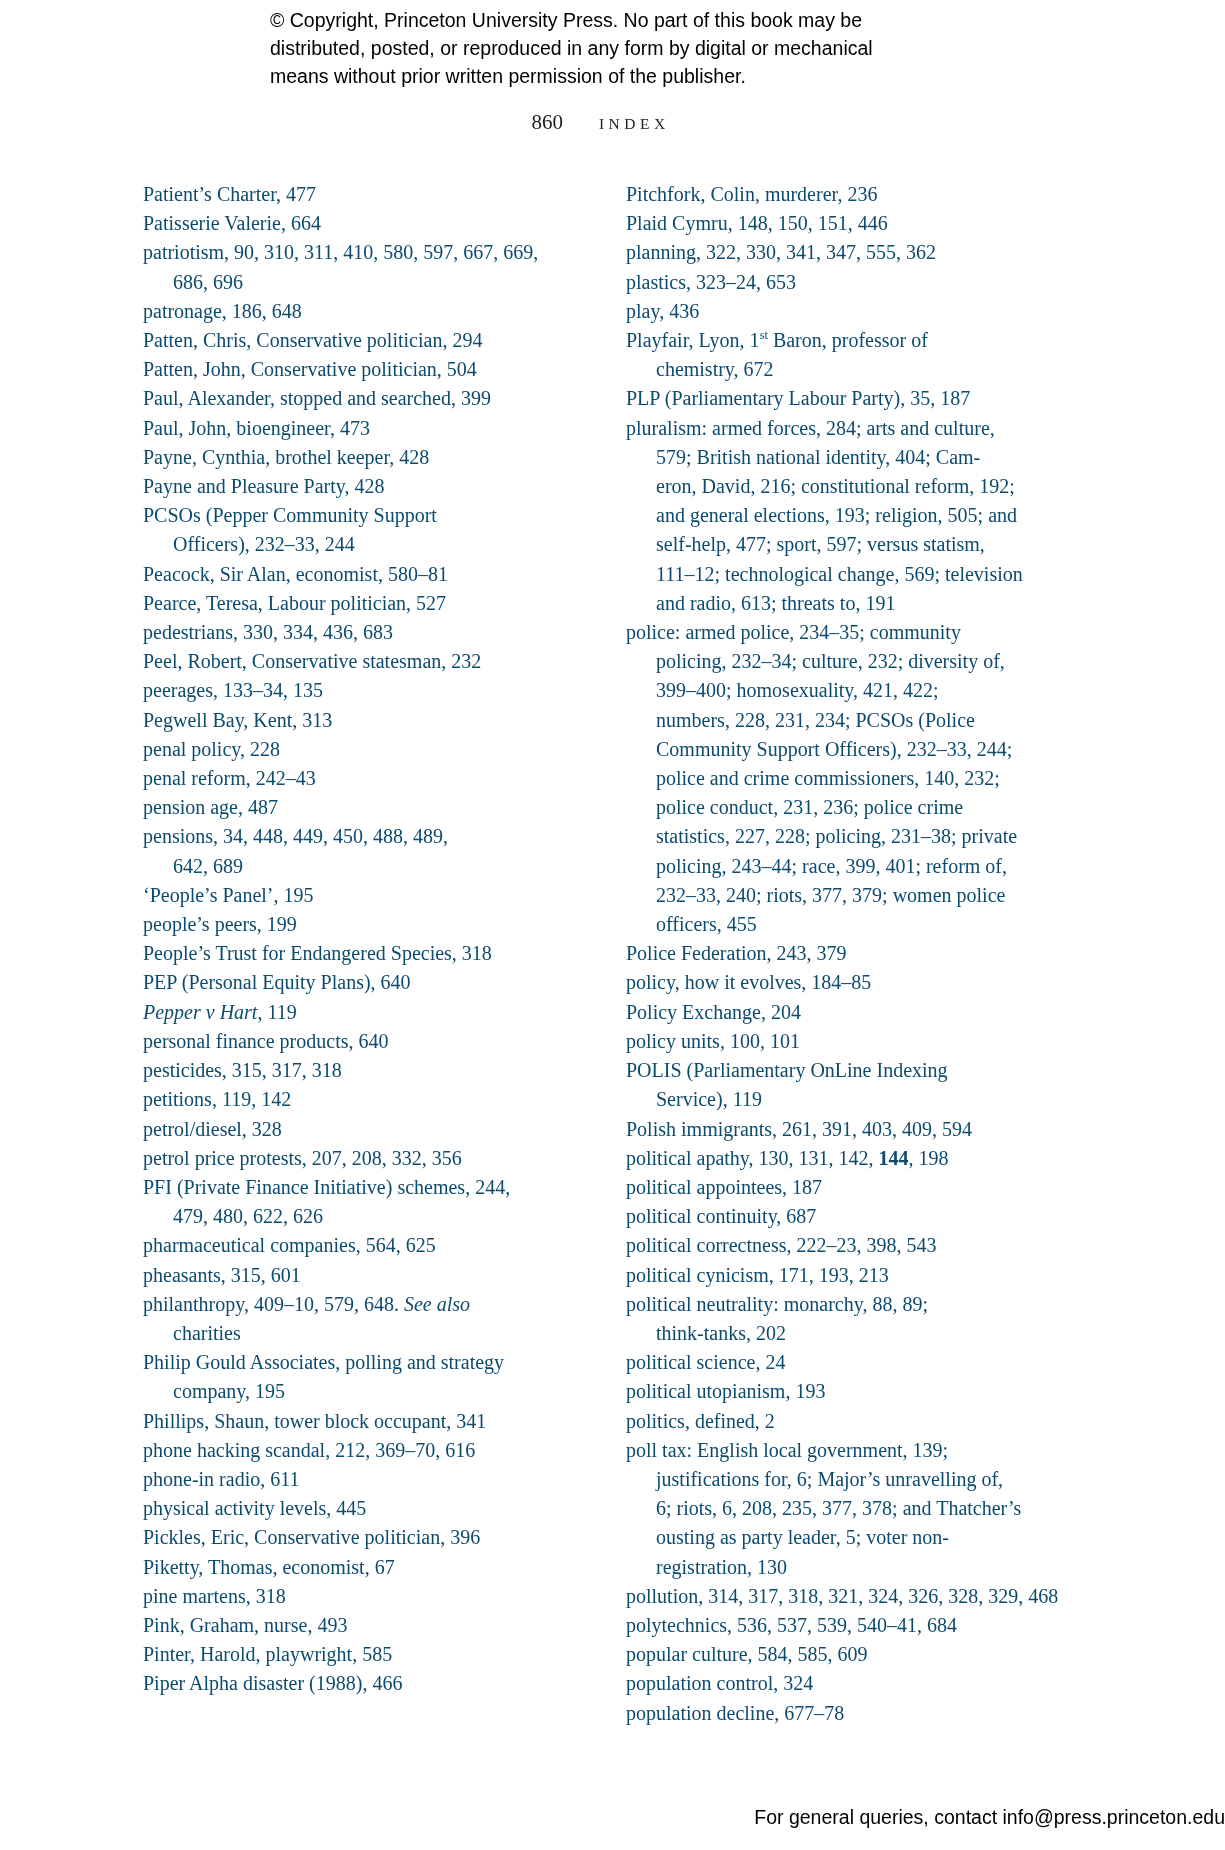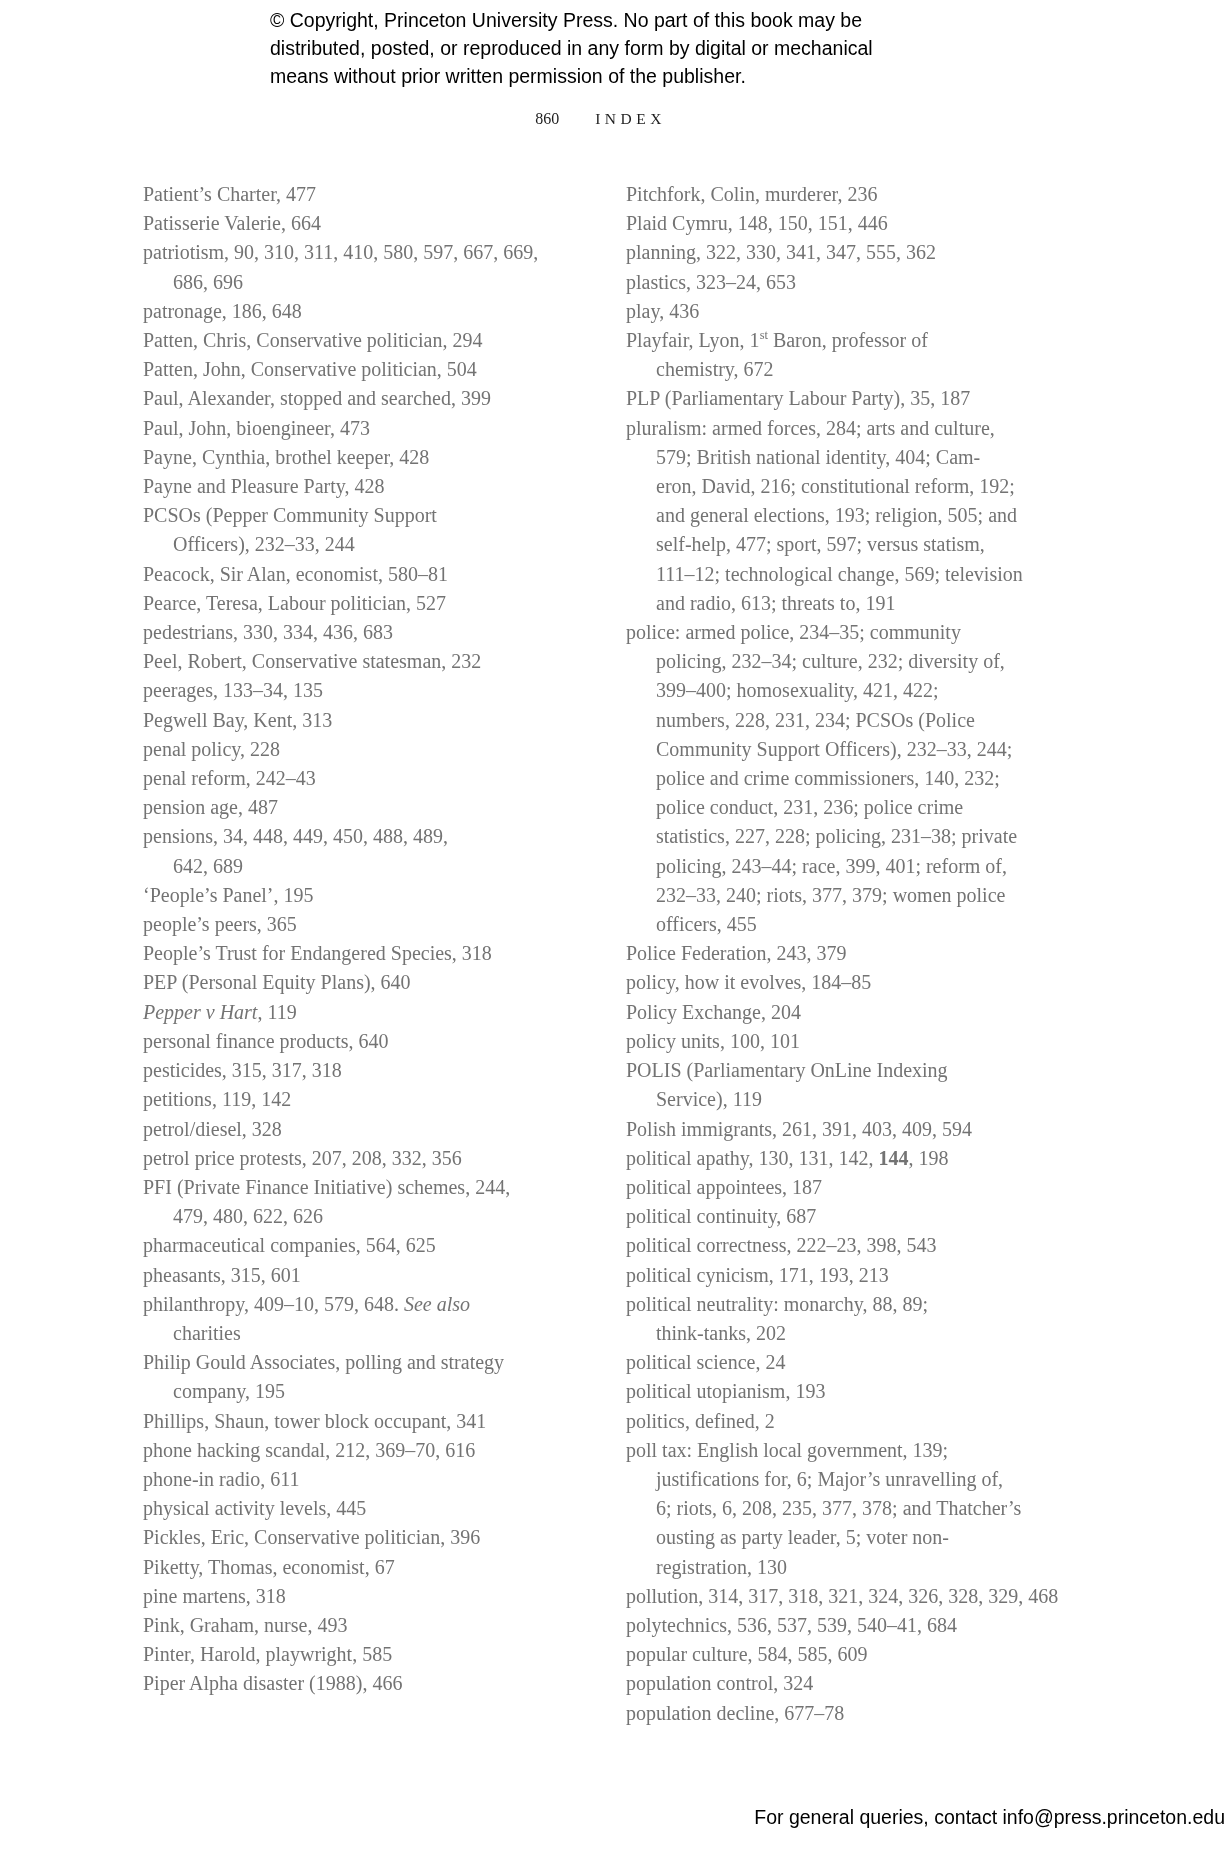--- a/index.html
+++ b/index.html
@@ -33,32 +33,32 @@
     right: 0;
     display: flex;
     justify-content: center;
     align-items: baseline;
     gap: 28px;
     transform: translateX(-12px);
     color: #1e1e1e;
   }
   .pagenum {
     font-family: "Liberation Serif", serif;
-    font-size: 16px;
+    font-size: 21px;
   }
   .headtitle {
     font-family: "Liberation Serif", serif;
     font-size: 15.5px;
     letter-spacing: 4.5px;
     margin-left: 8px;
   }
   .col {
     position: absolute;
     top: 180px;
-    color: #737373;
+    color: #0c4a6e;
     font-size: 20px;
     line-height: 29.2px;
   }
   .col-left  { left: 143px; width: 478px; }
   .col-right { left: 626px; width: 520px; }
   .line { white-space: nowrap; }
   .line.indent { padding-left: 30px; }
   .it  { font-style: italic; }
   .bd  { font-weight: bold; }
   .sup { font-size: 62%; vertical-align: super; line-height: 0; }
@@ -108,21 +108,21 @@
       <div class="line"><span>pedestrians, 330, 334, 436, 683</span></div>
       <div class="line"><span>Peel, Robert, Conservative statesman, 232</span></div>
       <div class="line"><span>peerages, 133–34, 135</span></div>
       <div class="line"><span>Pegwell Bay, Kent, 313</span></div>
       <div class="line"><span>penal policy, 228</span></div>
       <div class="line"><span>penal reform, 242–43</span></div>
       <div class="line"><span>pension age, 487</span></div>
       <div class="line"><span>pensions, 34, 448, 449, 450, 488, 489,</span></div>
       <div class="line indent"><span>642, 689</span></div>
       <div class="line"><span>‘People’s Panel’, 195</span></div>
-      <div class="line"><span>people’s peers, 365</span></div>
+      <div class="line"><span>people’s peers, 199</span></div>
       <div class="line"><span>People’s Trust for Endangered Species, 318</span></div>
       <div class="line"><span>PEP (Personal Equity Plans), 640</span></div>
       <div class="line"><span class="it">Pepper v Hart</span><span>, 119</span></div>
       <div class="line"><span>personal finance products, 640</span></div>
       <div class="line"><span>pesticides, 315, 317, 318</span></div>
       <div class="line"><span>petitions, 119, 142</span></div>
       <div class="line"><span>petrol/diesel, 328</span></div>
       <div class="line"><span>petrol price protests, 207, 208, 332, 356</span></div>
       <div class="line"><span>PFI (Private Finance Initiative) schemes, 244,</span></div>
       <div class="line indent"><span>479, 480, 622, 626</span></div>

